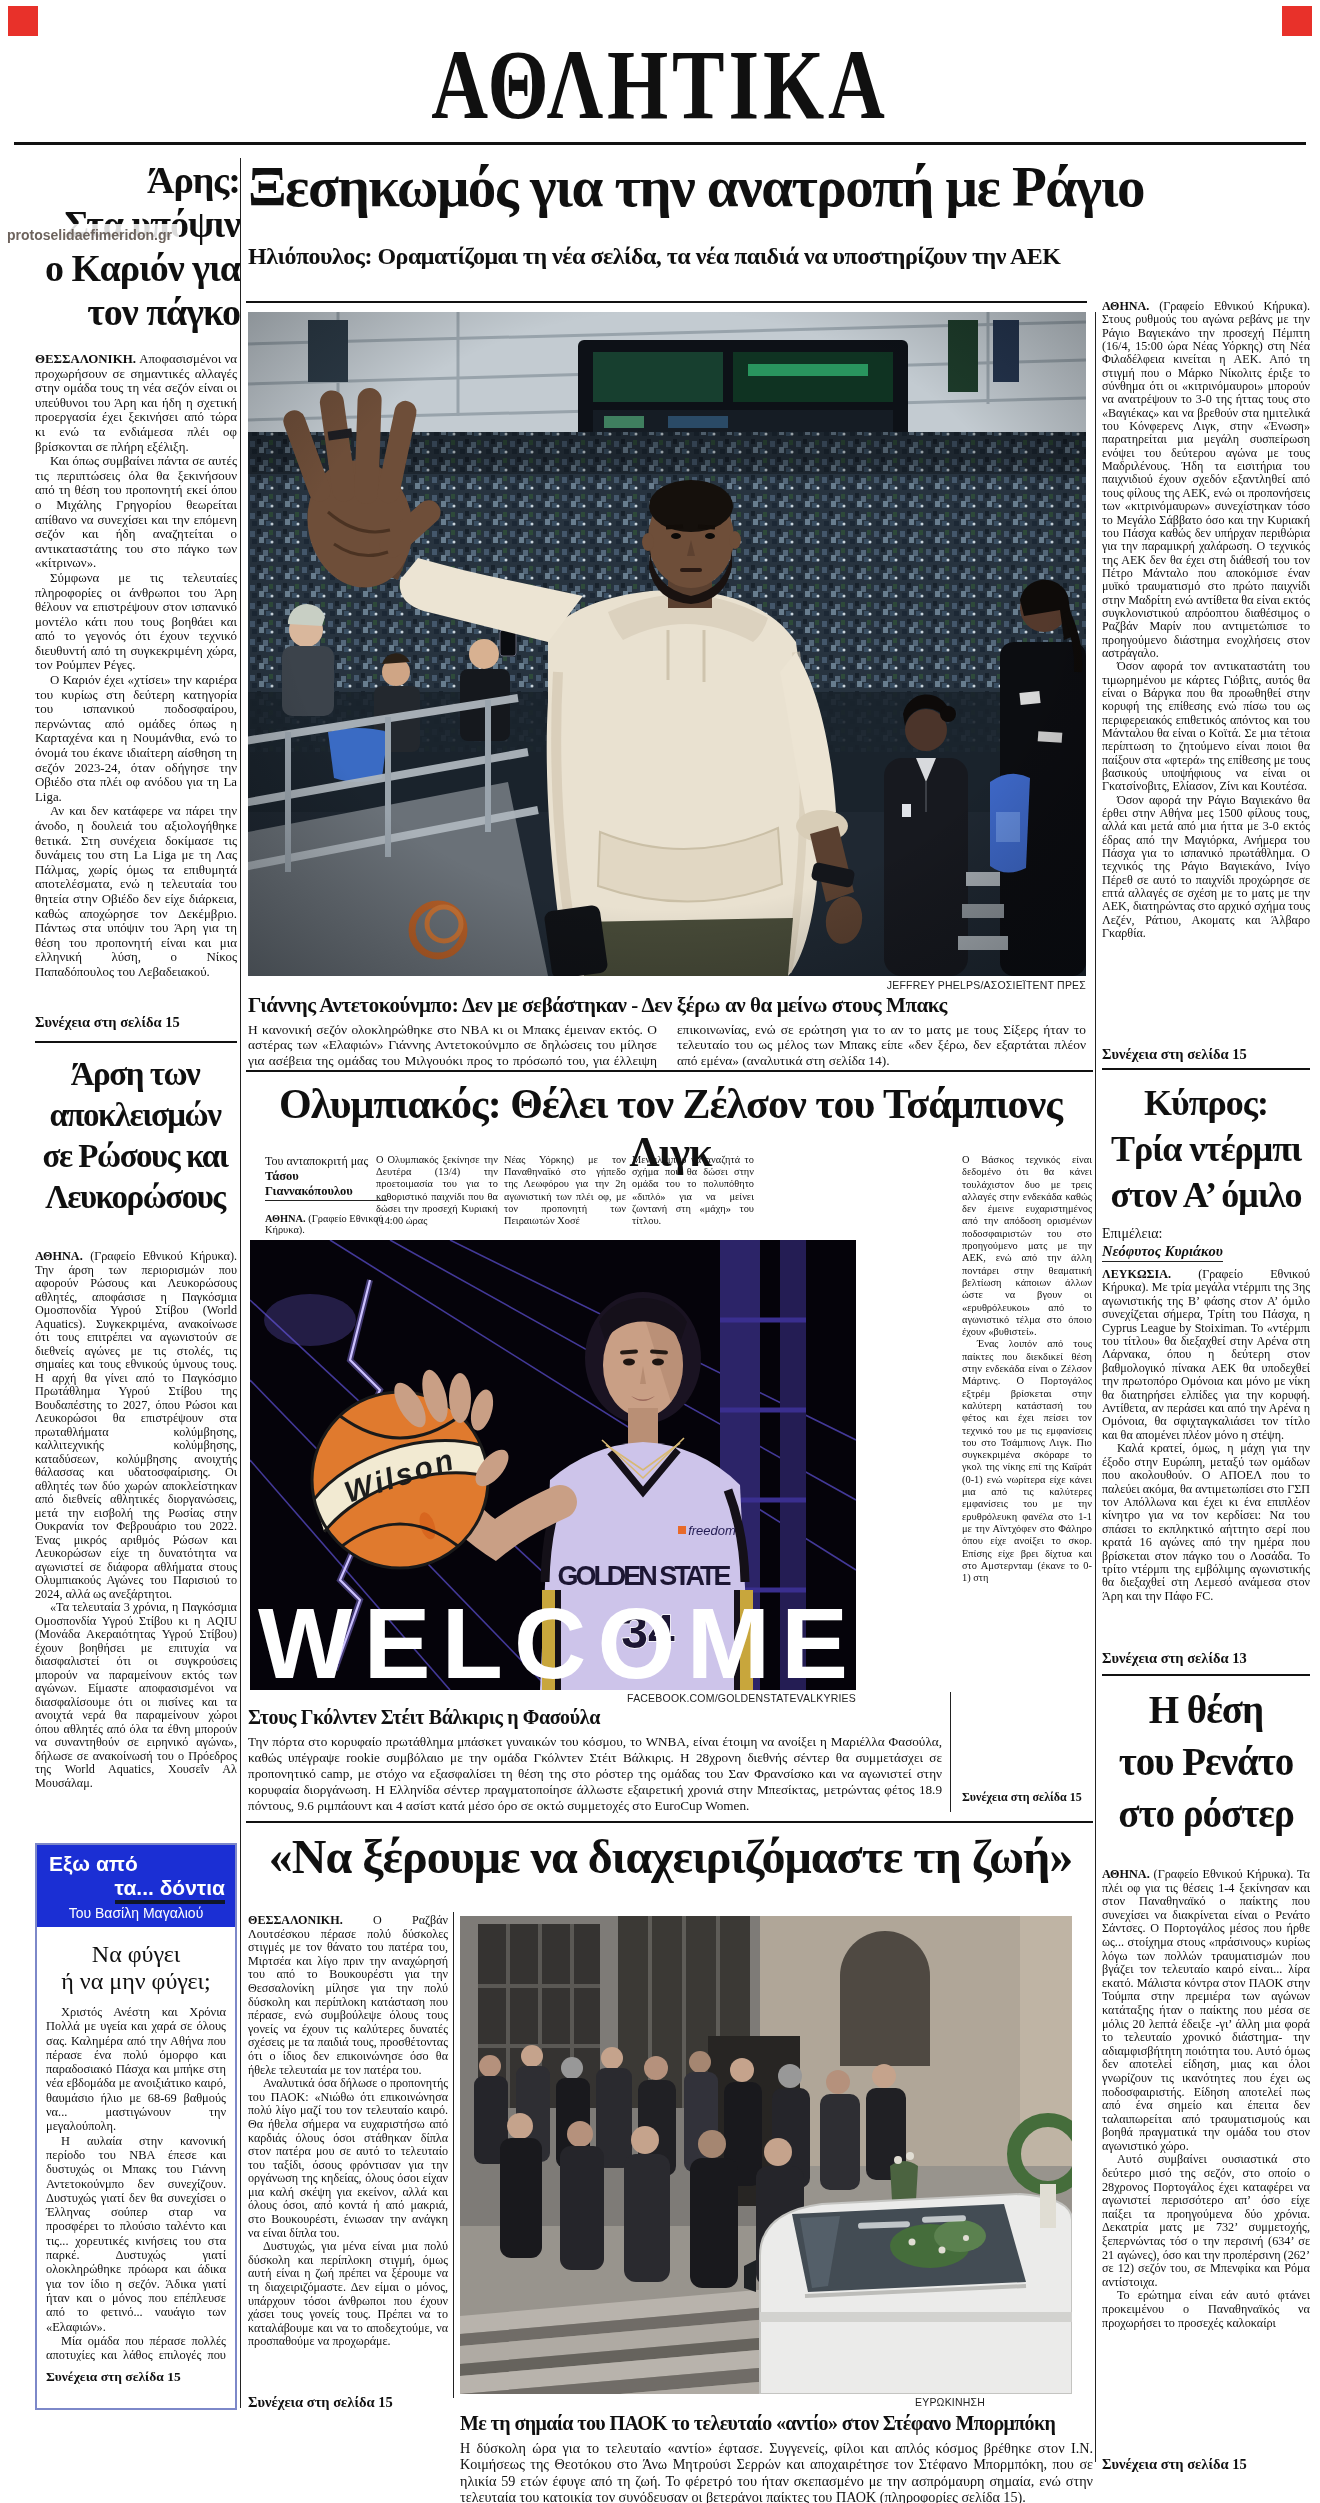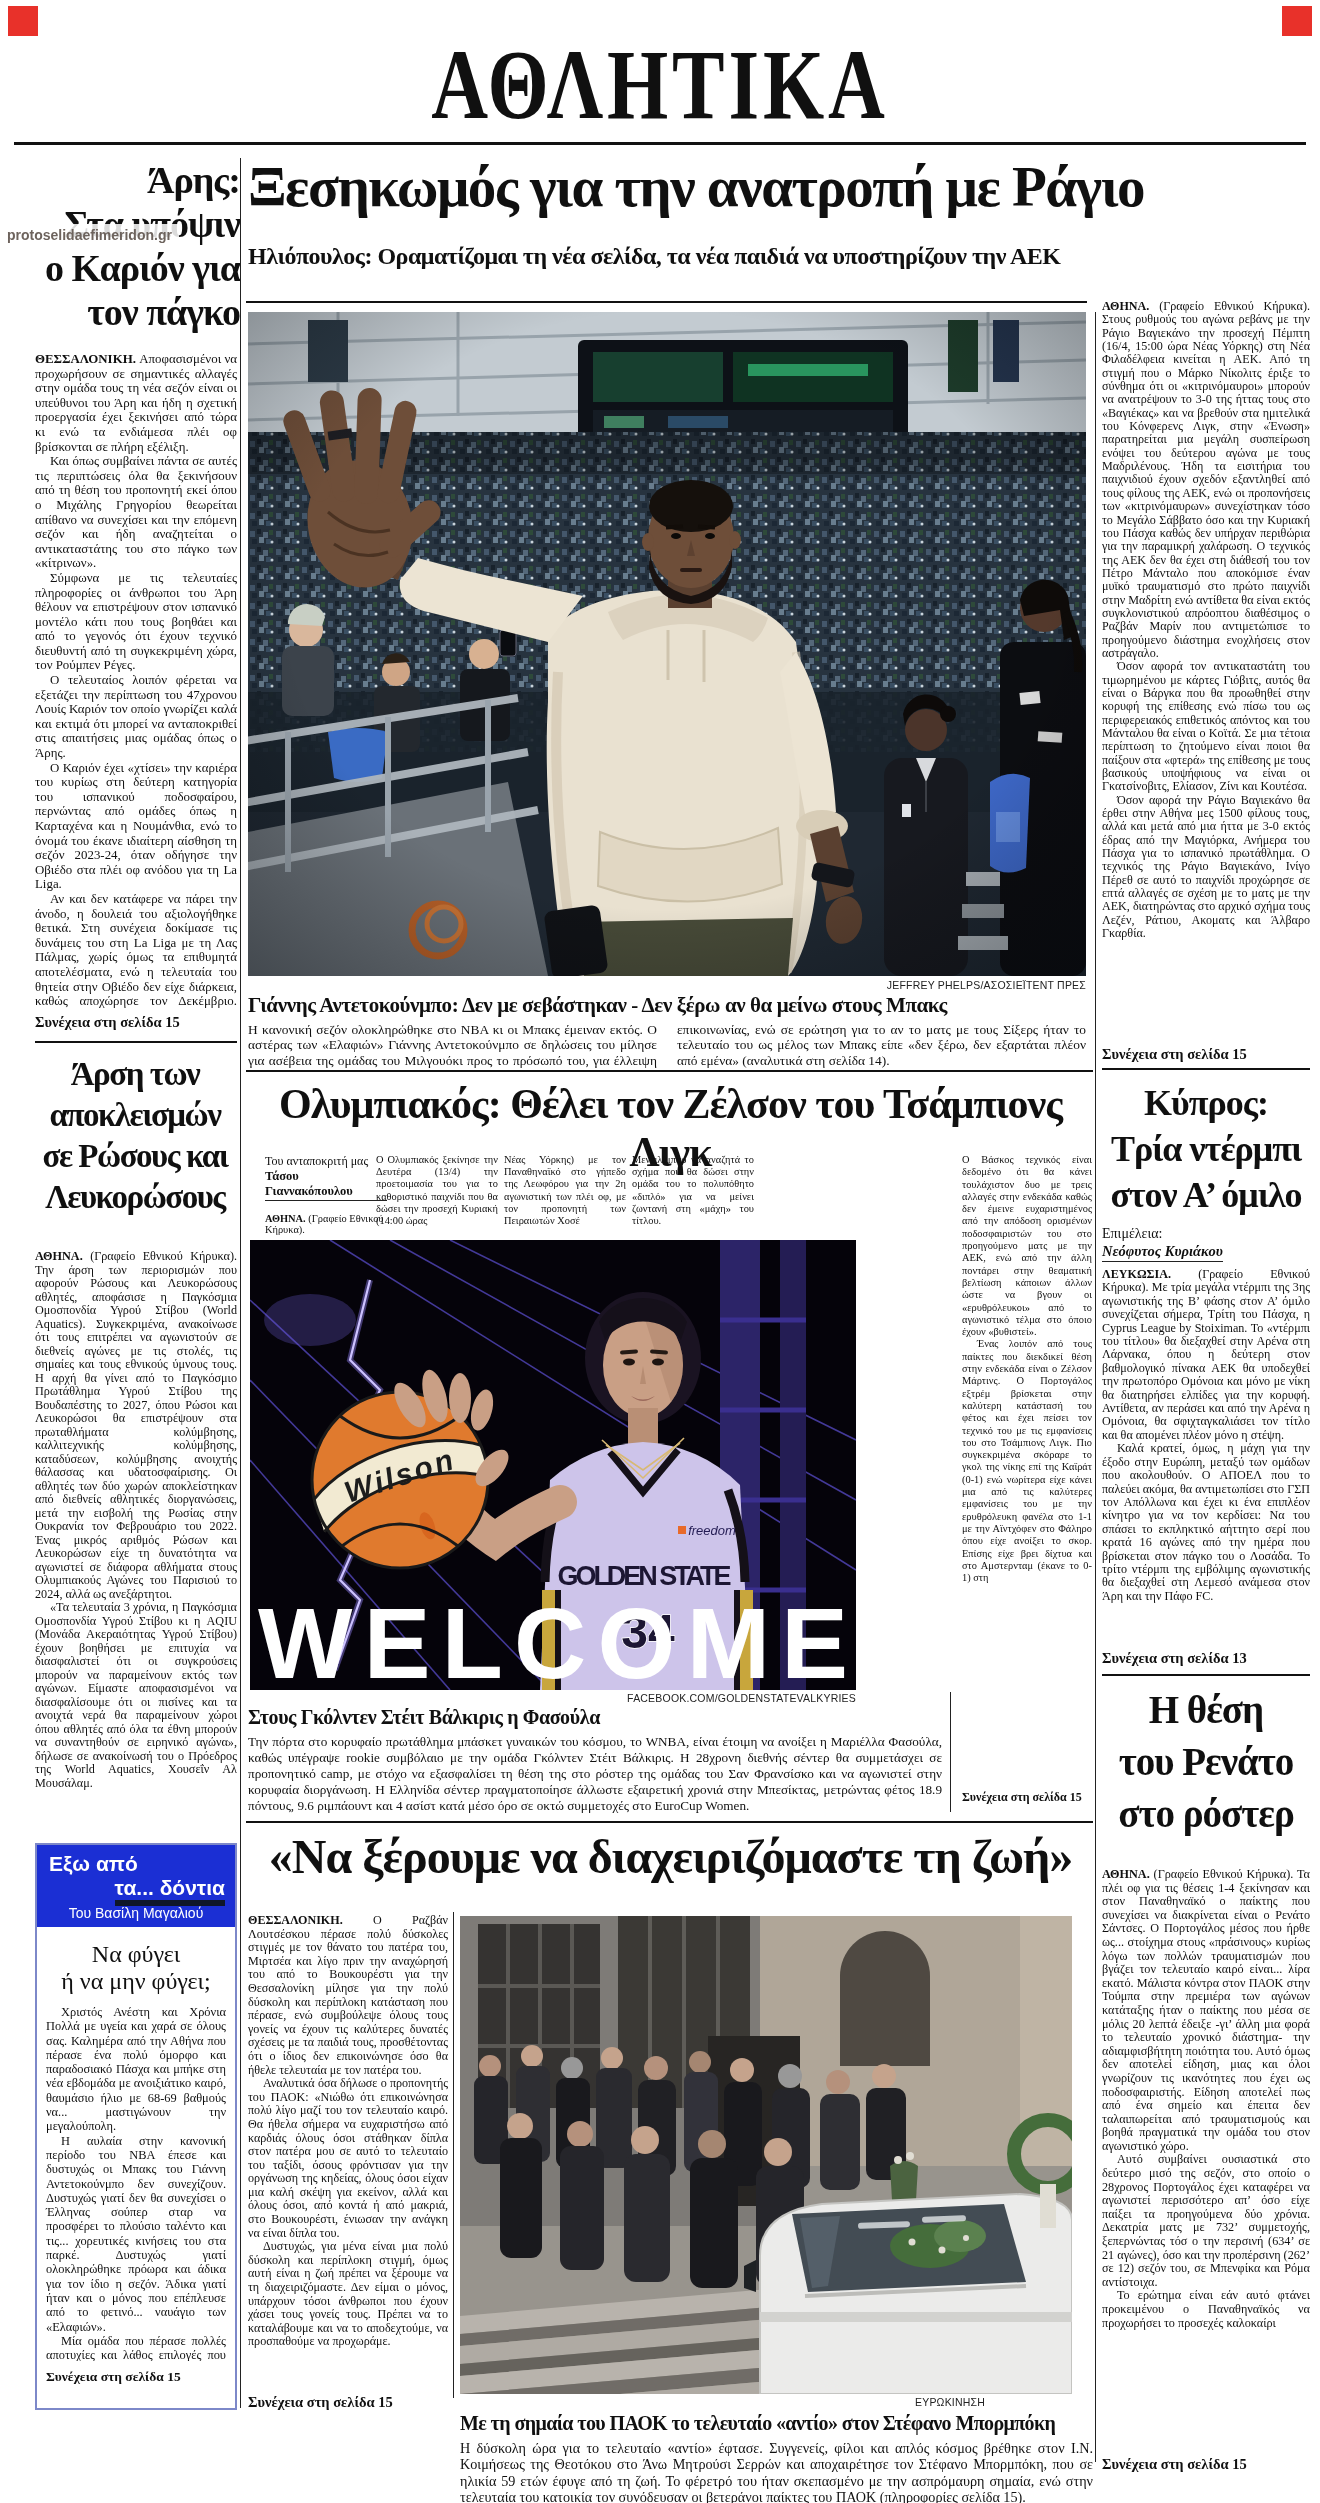--- a/index.html
+++ b/index.html
@@ -21,21 +21,21 @@
   .cont{font-weight:700;font-size:14.5px;}
   .credit{font-family:"Liberation Sans","DejaVu Sans",sans-serif;font-size:10.5px;color:#222;
           text-align:right;letter-spacing:.2px;}
   .cap-title{font-weight:700;letter-spacing:-.4px;white-space:nowrap;overflow:hidden;}
   .byline-name{font-weight:700;border-bottom:1px solid #222;display:inline-block;padding-bottom:1px;}
   #opbox{left:35px;top:1843px;width:198px;height:563px;border:2px solid #7d88c9;background:#fff;}
   #opbox-head{background:#1b2fd4;color:#fff;padding:7px 8px 6px 8px;
               font-family:"Liberation Sans","DejaVu Sans",sans-serif;}
   #opbox-head .l1{font-size:21px;font-weight:700;padding-left:4px;}
   #opbox-head .l2{font-size:21px;font-weight:700;text-align:right;padding-right:2px;}
-  #opbox-head .l2 span{border-bottom:6px solid #0f172a;padding-bottom:1px;}
+  #opbox-head .l2 span{border-bottom:4px solid #0f172a;padding-bottom:1px;}
   #opbox-head .by{font-size:14px;text-align:center;margin-top:5px;font-weight:400;}
   #opbox-title{font-weight:400;font-size:24px;line-height:27px;text-align:center;margin:14px 4px 10px 4px;}
   #opbox-body{padding:0 9px;font-size:12.4px;line-height:14.3px;}
   svg text{font-family:"Liberation Sans","DejaVu Sans",sans-serif;}
   #watermark{left:0;top:224px;background:rgba(255,255,255,.85);color:#6d635d;
              font:700 14px "Liberation Sans","DejaVu Sans",sans-serif;padding:3px 7px;z-index:30;}
 </style>
 </head>
 <body>
 
@@ -50,21 +50,20 @@
   <div class="abs" id="watermark">protoselidaefimeridon.gr</div>
 
   <div class="abs headline center pre" style="left:30px;top:158px;width:210px;font-size:38px;line-height:44px;text-align:right;">Άρης:
 Στα υπόψιν
 ο Καριόν για
 τον πάγκο</div>
   <div class="abs body-txt" style="left:35px;top:352px;width:202px;height:658px;font-size:12.9px;line-height:14.6px;">
       <p><b>ΘΕΣΣΑΛΟΝΙΚΗ. </b>Αποφασισμένοι να προχωρήσουν σε σημαντικές αλλαγές στην ομάδα τους τη νέα σεζόν είναι οι υπεύθυνοι του Άρη και ήδη η σχετική προεργασία έχει ξεκινήσει από τώρα κι ενώ τα ενδιάμεσα πλέι οφ βρίσκονται σε πλήρη εξέλιξη.</p>
       <p>Και όπως συμβαίνει πάντα σε αυτές τις περιπτώσεις όλα θα ξεκινήσουν από τη θέση του προπονητή εκεί όπου ο Μιχάλης Γρηγορίου θεωρείται απίθανο να συνεχίσει και την επόμενη σεζόν και ήδη αναζητείται ο αντικαταστάτης του στο πάγκο των «κίτρινων».</p>
       <p>Σύμφωνα με τις τελευταίες πληροφορίες οι άνθρωποι του Άρη θέλουν να επιστρέψουν στον ισπανικό μοντέλο κάτι που τους βοηθάει και από το γεγονός ότι έχουν τεχνικό διευθυντή από τη συγκεκριμένη χώρα, τον Ρούμπεν Ρέγες.</p>
-      <p>Ο τελευταίος λοιπόν φέρεται να εξετάζει την περίπτωση του 47χρονου Λουίς Καριόν τον οποίο γνωρίζει καλά και εκτιμά ότι μπορεί να ανταποκριθεί στις απαιτήσεις μιας ομάδας όπως ο Άρης.</p>
       <p>Ο Καριόν έχει «χτίσει» την καριέρα του κυρίως στη δεύτερη κατηγορία του ισπανικού ποδοσφαίρου, περνώντας από ομάδες όπως η Καρταχένα και η Νουμάνθια, ενώ το όνομά του έκανε ιδιαίτερη αίσθηση τη σεζόν 2023-24, όταν οδήγησε την Οβιέδο στα πλέι οφ ανόδου για τη La Liga.</p>
       <p>Αν και δεν κατάφερε να πάρει την άνοδο, η δουλειά του αξιολογήθηκε θετικά. Στη συνέχεια δοκίμασε τις δυνάμεις του στη La Liga με τη Λας Πάλμας, χωρίς όμως τα επιθυμητά αποτελέσματα, ενώ η τελευταία του θητεία στην Οβιέδο δεν είχε διάρκεια, καθώς αποχώρησε τον Δεκέμβριο. Πάντως στα υπόψιν του Άρη για τη θέση του προπονητή είναι και μια ελληνική λύση, ο Νίκος Παπαδόπουλος του Λεβαδειακού.</p>
     </div>
   <div class="abs cont" style="left:35px;top:1014px;">Συνέχεια στη σελίδα 15</div>
   <div class="abs rule-h" style="left:35px;top:1041px;width:202px;height:2px;"></div>
 
   <div class="abs headline center pre" style="left:28px;top:1054px;width:214px;font-size:33px;line-height:41px;letter-spacing:-1.5px;">Άρση των
 αποκλεισμών
 σε Ρώσους και
 Λευκορώσους</div>

